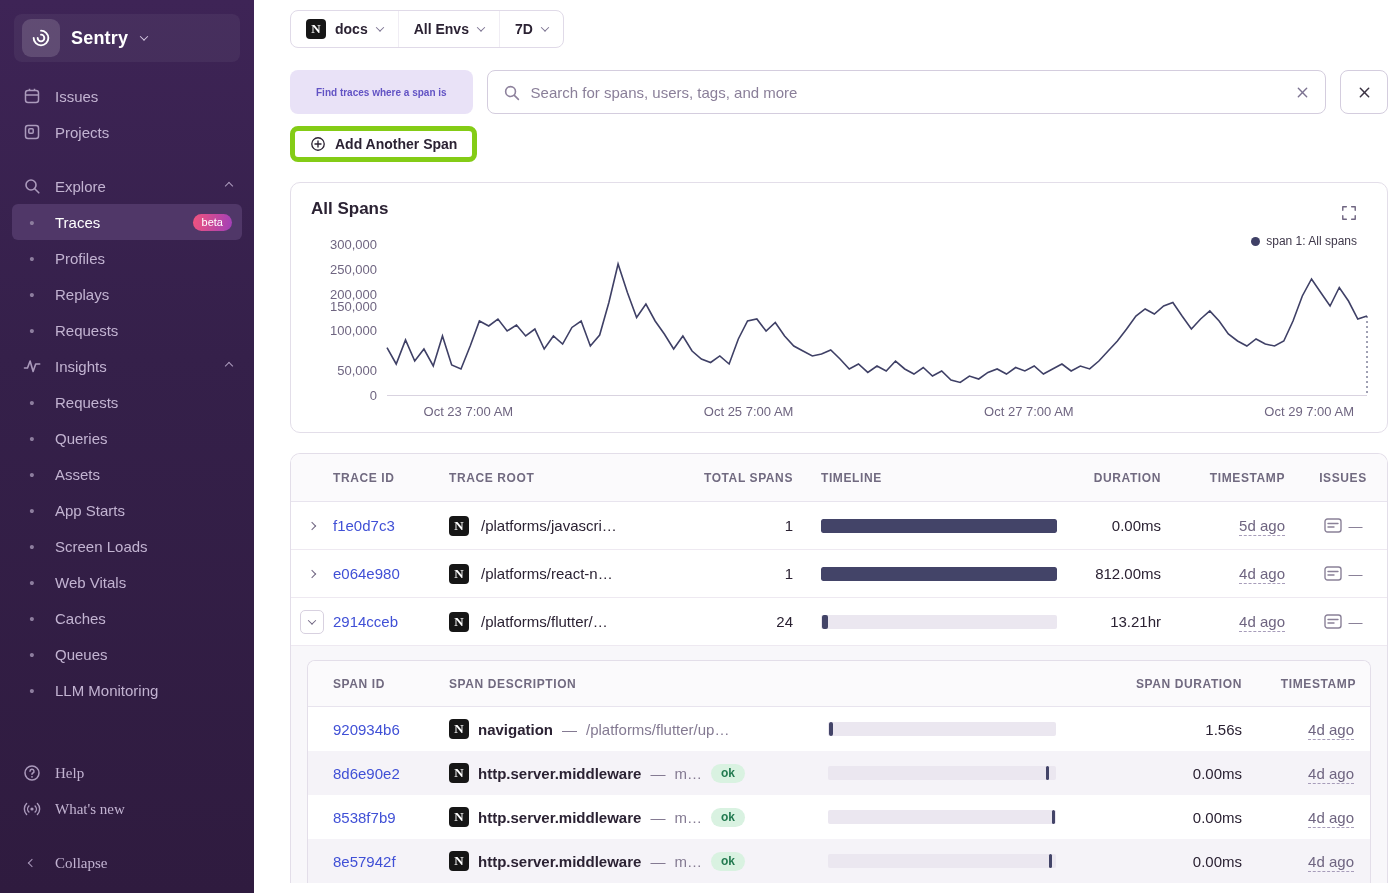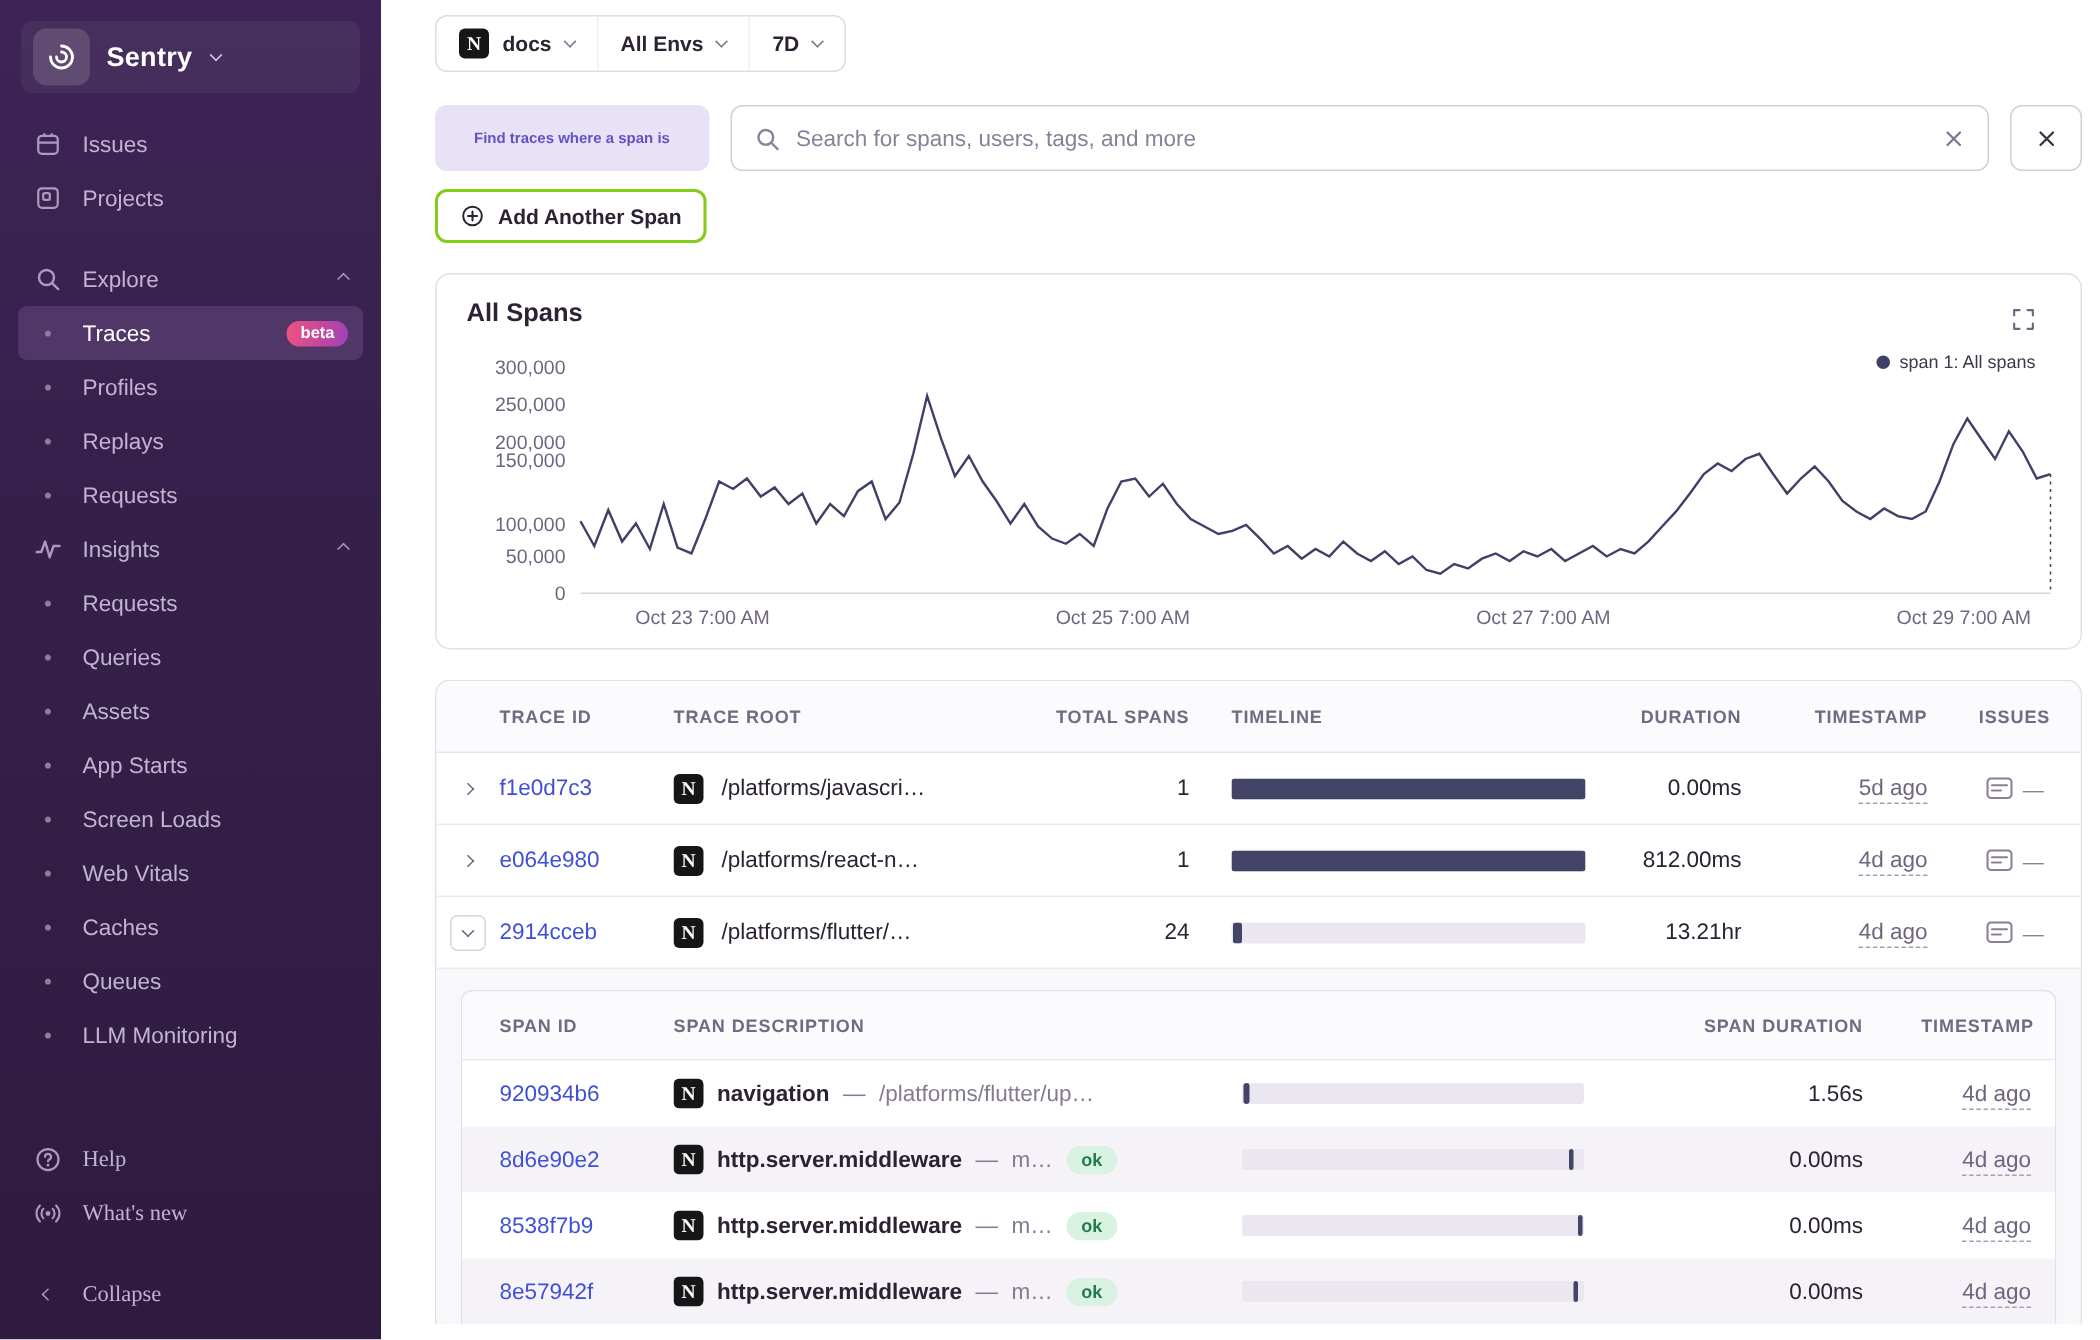--- a/index.html
+++ b/index.html
@@ -19,21 +19,21 @@
 
   .nav { flex:1; display:flex; flex-direction:column; padding:0 12px; }
   .nav-item { display:flex; align-items:center; gap:13px; height:36px; padding:0 10px;
               border-radius:6px; font-size:15px; color:#c2b3d1; cursor:pointer; white-space:nowrap; }
   .nav-ic { width:20px; display:flex; justify-content:center; align-items:center; color:#ab9abc; flex:0 0 20px; }
   .nav-item .chev.up { margin-left:auto; color:#ab9abc; }
   .dot { width:20px; flex:0 0 20px; text-align:center; color:#8d7d9e; font-size:15px; }
   .dot::before { content:"•"; }
   .nav-item.selected { background:#503768; color:#fff; }
   .badge-beta { margin-left:auto; background:linear-gradient(100deg,#f0537d 0%,#a13fb8 100%);
-                color:#fff; font-size:11px; font-weight:bold; padding:2.5px 9px; border-radius:10px;text-align:center; }
+                color:#fff; font-size:11px; font-weight:normal; padding:2.5px 9px; border-radius:10px;text-align:center; }
   .gap18 { height:18px; }
   .sidebar-footer { padding:0 12px;font-family:Liberation Serif, serif; }
   .collapse-row { margin-top:18px; }
 
   .chev { display:inline-block; width:6px; height:6px; border-right:1.6px solid currentColor;
           border-bottom:1.6px solid currentColor; }
   .chev.down { transform:rotate(45deg) translate(-1px,-1px); }
   .chev.up   { transform:rotate(-135deg); }
   .chev.right{ transform:rotate(-45deg); }
   .chev.left { transform:rotate(135deg); }
@@ -59,21 +59,21 @@
   .search-box { flex:1; display:flex; align-items:center; gap:11px; border:1px solid #d4cdde;
                 border-radius:8px; height:44px; padding:0 15px; background:#fff; }
   .search-box input { flex:1; border:none; outline:none; font-size:15px; color:#2b2233; font-family:inherit; background:transparent; }
   .search-box input::placeholder { color:#8a7f99; }
   .icon-btn { background:none; border:none; cursor:pointer; display:flex; align-items:center; color:#7c7391; padding:0; }
   .close-btn { width:48px; height:44px; border:1px solid #d4cdde; border-radius:8px; background:#fff;
                display:flex; align-items:center; justify-content:center; cursor:pointer; color:#3a3242; flex:0 0 48px; }
 
   .add-row { margin-top:12px; }
   .add-btn { display:inline-flex; align-items:center; gap:9px; height:36px; padding:0 15px;
-             border:2px solid #84cc16; border-radius:8px; background:#fff; font-family:inherit;
+             border:5px solid #84cc16; border-radius:8px; background:#fff; font-family:inherit;
              font-size:14px; font-weight:bold; color:#2b2233; cursor:pointer; }
 
   .panel { border:1px solid #e3dee9; border-radius:10px; background:#fff; }
 
   
   .chart-panel { position:relative; margin-top:20px; padding:16px 20px 12px; }
   .chart-title { font-size:17px; color:#2b2233; font-weight:bold; }
   .expand-btn { position:absolute; top:22px; right:30px; background:none; border:none; cursor:pointer; color:#6f6581; }
   .legend { position:absolute; top:51px; right:30px; display:flex; align-items:center; gap:6px;
             font-size:12px; color:#3f384a; }
@@ -329,21 +329,21 @@
           <path d="M2 6 V2 h4 M12 2 h4 v4 M16 12 v4 h-4 M6 16 H2 v-4"></path>
         </svg></button>
       <div class="legend">
         <span class="legend-dot"></span>
         <span>span 1: All spans</span>
       </div>
       <div class="chart-body">
         <div class="y-axis">
             <div class="ytick" style="top: 143px;">0</div>
             <div class="ytick" style="top: 117.833px;">50,000</div>
-            <div class="ytick" style="top: 97px;">100,000</div>
+            <div class="ytick" style="top: 78px;">100,000</div>
             <div class="ytick" style="top: 54px;">150,000</div>
             <div class="ytick" style="top: 42.3333px;">200,000</div>
             <div class="ytick" style="top: 17.1667px;">250,000</div>
             <div class="ytick" style="top: -8px;">300,000</div>
           </div>
         <div class="plot-wrap">
           <div class="plot">
             <svg id="spans-chart-svg" viewBox="0 0 1000 151" preserveAspectRatio="none">
                 <path d="M0.0,103.2L9.4,119.8L18.9,95.6L28.3,116.8L37.7,104.7L47.2,121.8L56.6,91.6L66.0,120.8L75.5,124.8L84.9,101.7L94.3,76.5L103.8,81.5L113.2,74.5L122.6,86.6L132.1,80.5L141.5,91.6L150.9,84.6L160.4,104.7L169.8,91.6L179.2,99.7L188.7,83.0L198.1,76.5L207.5,101.7L217.0,90.6L226.4,57.9L235.8,19.1L245.3,47.8L254.7,73.0L264.2,59.4L273.6,76.5L283.0,89.6L292.5,104.7L301.9,91.6L311.3,106.7L320.8,114.8L330.2,118.3L339.6,111.7L349.1,119.8L358.5,94.6L367.9,76.5L377.4,74.5L386.8,86.6L396.2,78.0L405.7,91.6L415.1,101.7L424.5,106.7L434.0,111.7L443.4,109.7L452.8,105.7L462.3,114.8L471.7,124.8L481.1,119.8L490.6,128.3L500.0,121.8L509.4,126.8L518.9,116.8L528.3,124.8L537.7,129.9L547.2,123.3L556.6,131.9L566.0,126.8L575.5,135.9L584.9,138.4L594.3,131.9L603.8,134.9L613.2,128.3L622.6,124.8L632.1,129.9L641.5,123.3L650.9,126.8L660.4,121.8L669.8,129.9L679.2,124.8L688.7,119.8L698.1,126.8L707.5,121.8L717.0,124.8L726.4,116.8L735.8,106.7L745.3,96.6L754.7,84.6L764.2,71.5L773.6,64.4L783.0,69.5L792.5,61.4L801.9,57.9L811.3,71.5L820.8,84.6L830.2,74.5L839.6,66.4L849.1,76.5L858.5,89.6L867.9,96.6L877.4,101.7L886.8,94.6L896.2,99.7L905.7,101.7L915.1,96.6L924.5,76.5L934.0,51.3L943.4,34.2L952.8,47.8L962.3,61.4L971.7,42.8L981.1,56.4L990.6,74.5L1000.0,71.5" fill="none" stroke="#3f4066" stroke-width="1.6" vector-effect="non-scaling-stroke"></path>
                 <line x1="1000" x2="1000" y1="71.5" y2="151" stroke="#3f4066" stroke-dasharray="2,3" vector-effect="non-scaling-stroke"></line>

